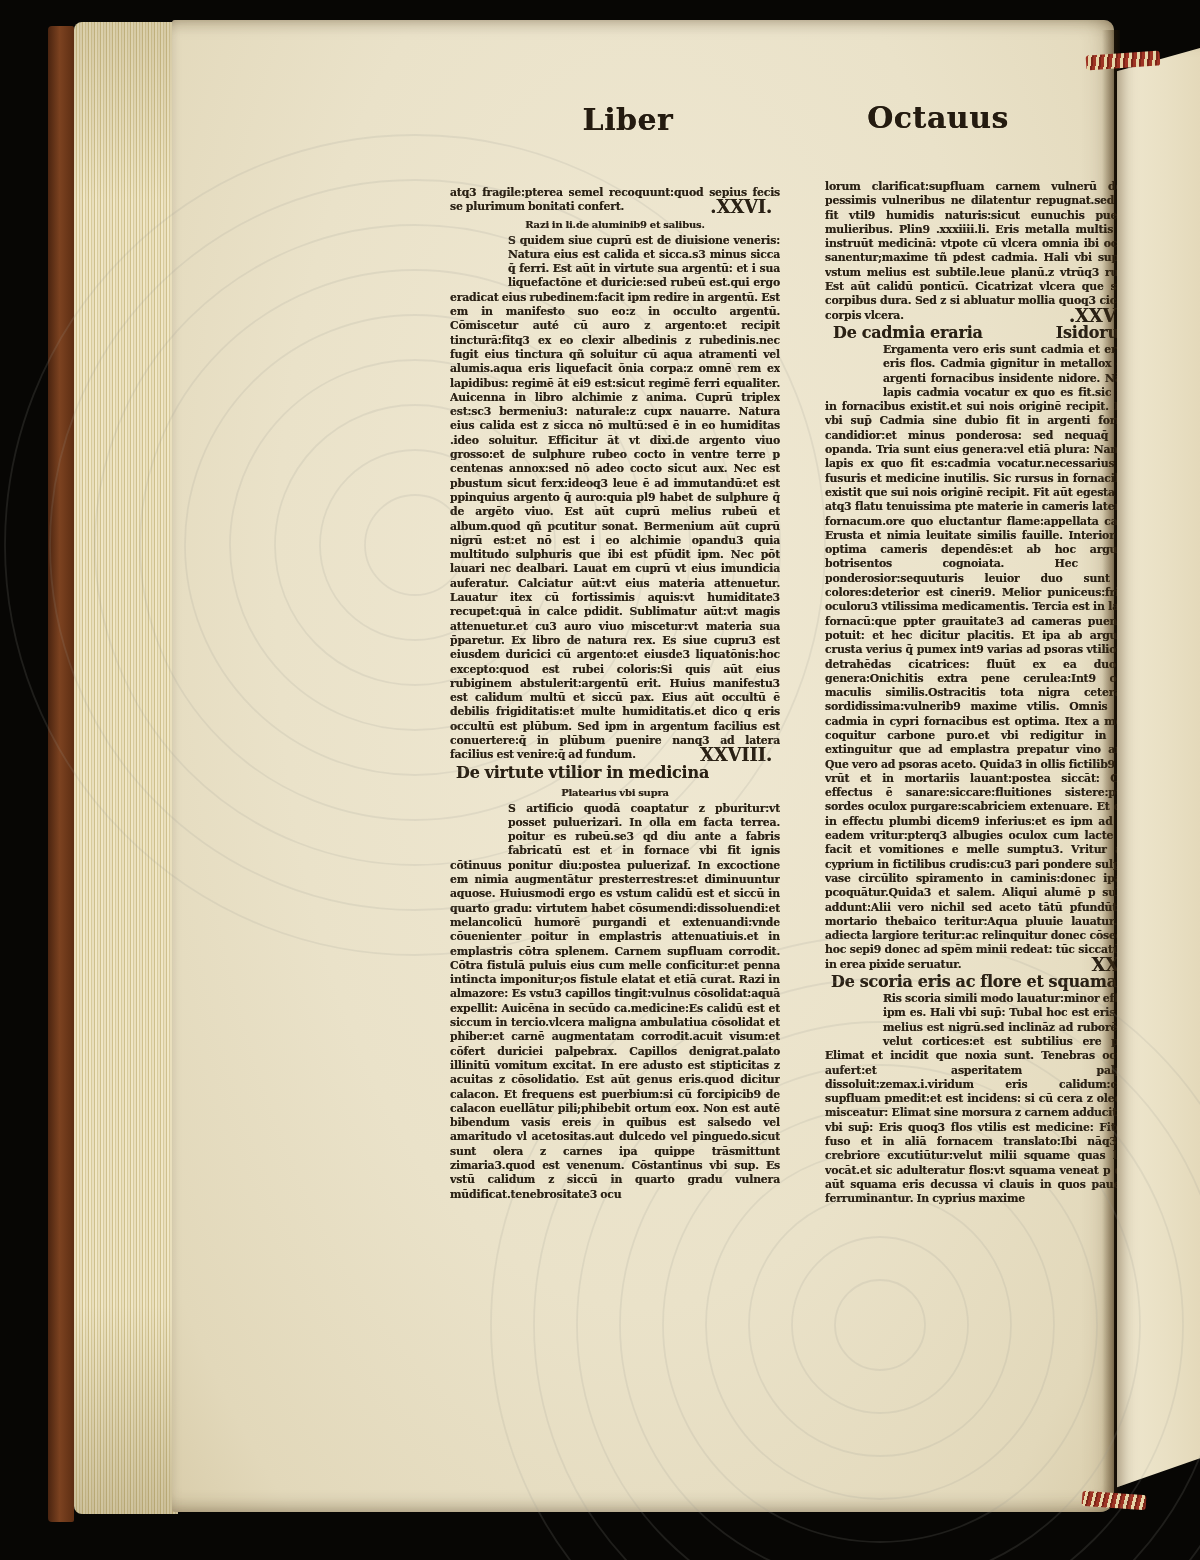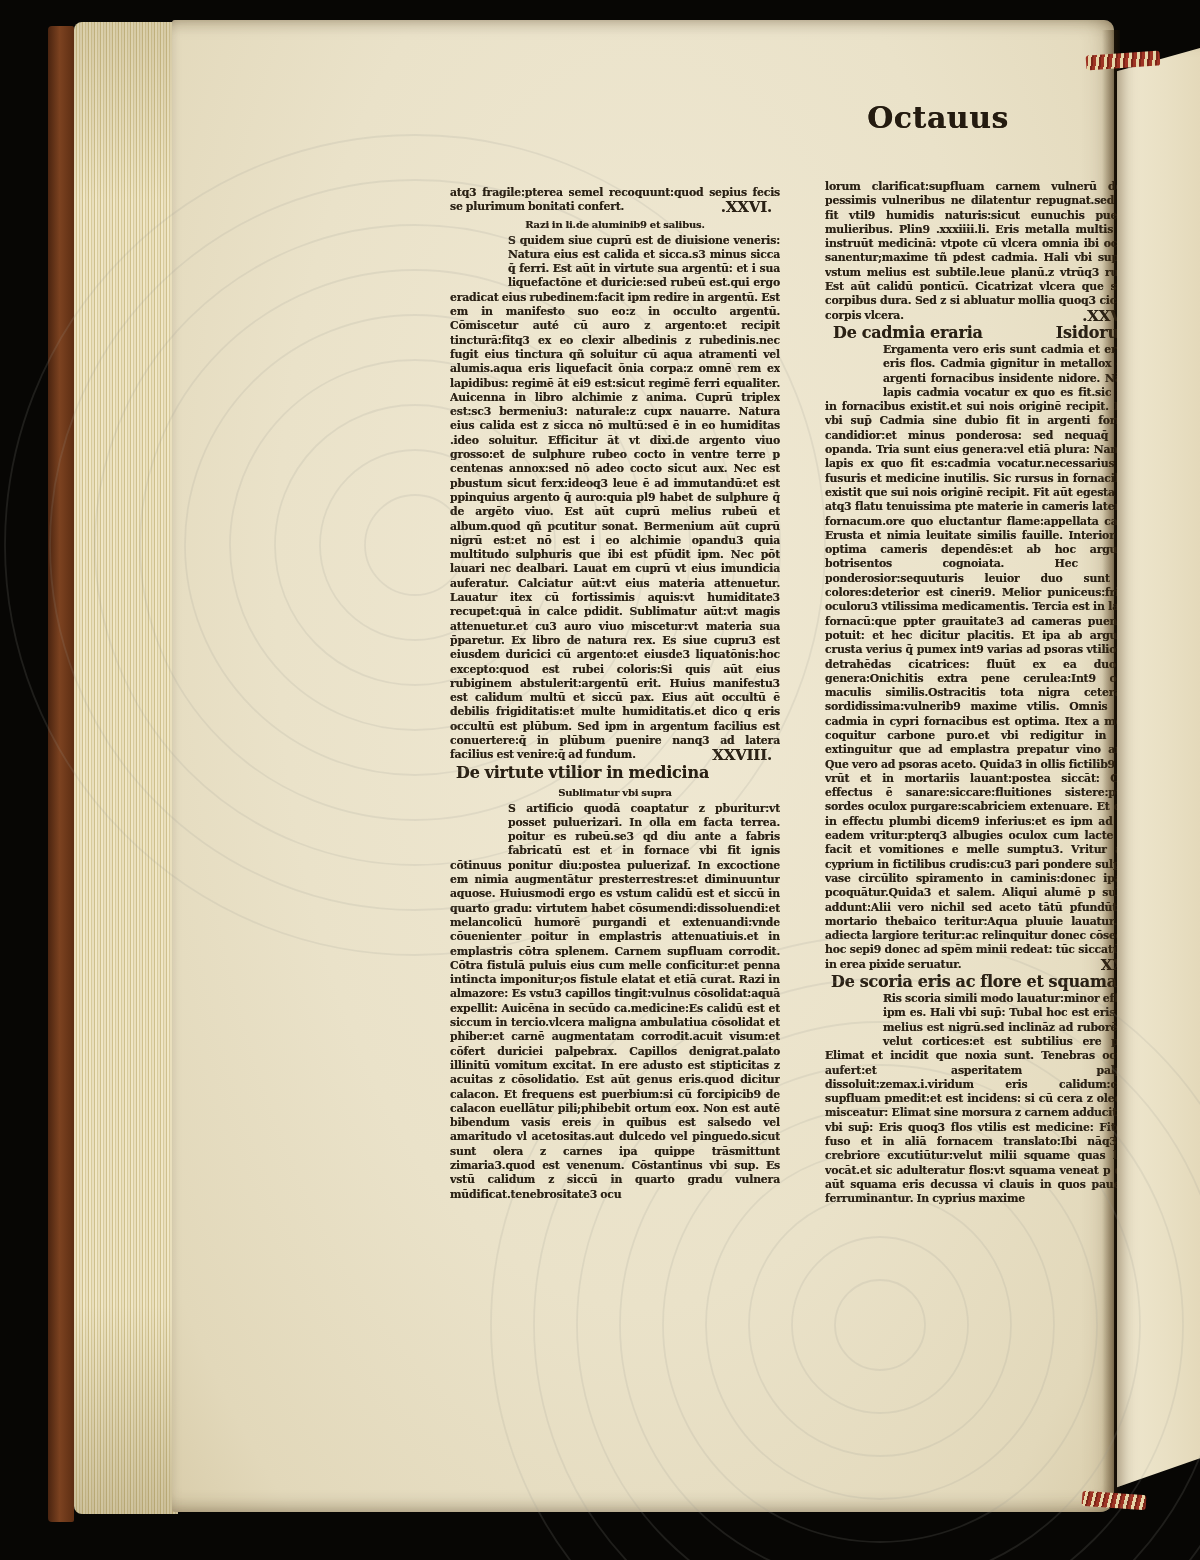--- a/index.html
+++ b/index.html
@@ -75,44 +75,45 @@
   }
   .col-left{left:278px;top:166px;height:1094px;}
   .col-right{left:653px;top:160px;height:1104px;}
 
   .blk{margin:0;}
   .blk.chapter{font-size:16px;line-height:20px;text-align:left;padding-left:6px;letter-spacing:-.2px;}
   .blk.subheading{font-size:10px;line-height:19px;text-align:center;}
   .blk.chapter_split{font-size:16px;line-height:20px;display:flex;justify-content:space-between;padding:0 22px 0 8px;gap:40px;}
   .initial-space{float:left;width:58px;height:43px;}
   .secnum{
-    text-align:right;font-size:15px;line-height:14.3px;
+    text-align:right;font-size:18px;line-height:14.3px;
     margin-top:-14.3px;padding-right:8px;font-weight:bold;color:#2a2115;
   }
   
   .watermark{position:absolute;inset:0;pointer-events:none;}
 </style>
 </head>
 <body>
 
 <div class="scene">
 
   <div class="board"></div>
   <div class="fore-edge"></div>
 
   <div class="page">
+    <div class="running-title rt-left">Liber</div>
     <div class="running-title rt-right">Octauus</div>
     <div class="col col-left" id="col-left">
         <div class="blk body">atq3 fragile:pterea semel recoquunt:quod sepius fecis se plurimum bonitati confert.</div>
         <div class="secnum">.XXVI.</div>
         <div class="blk subheading">Razi in li.de aluminib9 et salibus.</div>
         <div class="blk body"><span class="initial-space"></span>S quidem siue cuprū est de diuisione veneris: Natura eius est calida et sicca.s3 minus sicca q̄ ferri. Est aūt in virtute sua argentū: et i sua liquefactōne et duricie:sed rubeū est.qui ergo eradicat eius rubedinem:facit ipm redire in argentū. Est em in manifesto suo eo:z in occulto argentū. Cōmiscetur auté cū auro z argento:et recipit tincturā:fitq3 ex eo clexir albedinis z rubedinis.nec fugit eius tinctura qñ soluitur cū aqua atramenti vel alumis.aqua eris liquefacit ōnia corpa:z omnē rem ex lapidibus: regimē āt ei9 est:sicut regimē ferri equaliter. Auicenna in libro alchimie z anima. Cuprū triplex est:sc3 bermeniu3: naturale:z cupx nauarre. Natura eius calida est z sicca nō multū:sed ē in eo humiditas .ideo soluitur. Efficitur āt vt dixi.de argento viuo grosso:et de sulphure rubeo cocto in ventre terre p centenas annox:sed nō adeo cocto sicut aux. Nec est pbustum sicut ferx:ideoq3 leue ē ad immutandū:et est ppinquius argento q̄ auro:quia pl9 habet de sulphure q̄ de argēto viuo. Est aūt cuprū melius rubeū et album.quod qñ pcutitur sonat. Bermenium aūt cuprū nigrū est:et nō est i eo alchimie opandu3 quia multitudo sulphuris que ibi est pfūdit ipm. Nec pōt lauari nec dealbari. Lauat em cuprū vt eius imundicia auferatur. Calciatur aūt:vt eius materia attenuetur. Lauatur itex cū fortissimis aquis:vt humiditate3 recupet:quā in calce pdidit. Sublimatur aūt:vt magis attenuetur.et cu3 auro viuo miscetur:vt materia sua p̄paretur. Ex libro de natura rex. Es siue cupru3 est eiusdem duricici cū argento:et eiusde3 liquatōnis:hoc excepto:quod est rubei coloris:Si quis aūt eius rubiginem abstulerit:argentū erit. Huius manifestu3 est calidum multū et siccū pax. Eius aūt occultū ē debilis frigiditatis:et multe humiditatis.et dico q eris occultū est plūbum. Sed ipm in argentum facilius est conuertere:q̄ in plūbum puenire nanq3 ad latera facilius est venire:q̄ ad fundum.</div>
         <div class="secnum">XXVIII.</div>
         <div class="blk chapter">De virtute vtilior in medicina</div>
-        <div class="blk subheading">Sublimatur vbi supra</div>
+        <div class="blk subheading">Platearius vbi supra</div>
         <div class="blk body"><span class="initial-space"></span>S artificio quodā coaptatur z pburitur:vt posset puluerizari. In olla em facta terrea. poitur es rubeū.se3 qd diu ante a fabris fabricatū est et in fornace vbi fit ignis cōtinuus ponitur diu:postea puluerizaf. In excoctione em nimia augmentātur presterrestres:et diminuuntur aquose. Huiusmodi ergo es vstum calidū est et siccū in quarto gradu: virtutem habet cōsumendi:dissoluendi:et melancolicū humorē purgandi et extenuandi:vnde cōuenienter poitur in emplastris attenuatiuis.et in emplastris cōtra splenem. Carnem supfluam corrodit. Cōtra fistulā puluis eius cum melle conficitur:et penna intincta imponitur;os fistule elatat et etiā curat. Razi in almazore: Es vstu3 capillos tingit:vulnus cōsolidat:aquā expellit: Auicēna in secūdo ca.medicine:Es calidū est et siccum in tercio.vlcera maligna ambulatiua cōsolidat et phiber:et carnē augmentatam corrodit.acuit visum:et cōfert duriciei palpebrax. Capillos denigrat.palato illinitū vomitum excitat. In ere adusto est stipticitas z acuitas z cōsolidatio. Est aūt genus eris.quod dicitur calacon. Et frequens est puerbium:si cū forcipicib9 de calacon euellātur pili;phibebit ortum eox. Non est autē bibendum vasis ereis in quibus est salsedo vel amaritudo vl acetositas.aut dulcedo vel pinguedo.sicut sunt olera z carnes ipa quippe trāsmittunt zimaria3.quod est venenum. Cōstantinus vbi sup. Es vstū calidum z siccū in quarto gradu vulnera mūdificat.tenebrositate3 ocu</div>
       </div>
     <div class="col col-right" id="col-right">
         <div class="blk body">lorum clarificat:supfluam carnem vulnerū destruit pessimis vulneribus ne dilatentur repugnat.sed lotum fit vtil9 humidis naturis:sicut eunuchis pueris et mulieribus. Plin9 .xxxiiii.li. Eris metalla multis modis instruūt medicinā: vtpote cū vlcera omnia ibi ocissime sanentur;maxime tñ pdest cadmia. Hali vbi supra. Es vstum melius est subtile.leue planū.z vtrūq3 rubeum. Est aūt calidū ponticū. Cicatrizat vlcera que sunt in corpibus dura. Sed z si abluatur mollia quoq3 cicatrisat corpis vlcera.</div>
         <div class="secnum">.XXVIII.</div>
         <div class="blk chapter_split">
           <span>De cadmia eraria</span>
           <span>Isidorus.</span>
         </div>
         <div class="blk body"><span class="initial-space"></span>Ergamenta vero eris sunt cadmia et erugo et eris flos. Cadmia gignitur in metallox eris et argenti fornacibus insidente nidore. Nā z ipē lapis cadmia vocatur ex quo es fit.sic rursus in fornacibus existit.et sui nois originē recipit. Plinius vbi sup̄ Cadmia sine dubio fit in argenti fornacib9 candidior:et minus ponderosa: sed nequaq̄ erarie opanda. Tria sunt eius genera:vel etiā plura: Nanq3 ipe lapis ex quo fit es:cadmia vocatur.necessarius quidē fusuris et medicine inutilis. Sic rursus in fornacib9 alia existit que sui nois originē recipit. Fit aūt egesta flamis atq3 flatu tenuissima pte materie in cameris laterib9 ve fornacum.ore quo eluctantur flame:appellata capnitis. Erusta et nimia leuitate similis fauille. Interior āt est optima cameris dependēs:et ab hoc argumento botrisentos cognoiata. Hec pore ponderosior:sequuturis leuior duo sunt eius colores:deterior est cineri9. Melior puniceus:frialis:et oculoru3 vtilissima medicamentis. Tercia est in laterib9 fornacū:que ppter grauitate3 ad cameras puenire nō potuit: et hec dicitur placitis. Et ipa ab argumento crusta verius q̄ pumex int9 varias ad psoras vtilior et ad detrahēdas cicatrices: fluūt ex ea duo alia genera:Onichitis extra pene cerulea:Int9 onichiti maculis similis.Ostracitis tota nigra ceterasrūq3 sordidissima:vulnerib9 maxime vtilis. Omnis autem cadmia in cypri fornacibus est optima. Itex a me dicis coquitur carbone puro.et vbi redigitur in cinerē extinguitur que ad emplastra prepatur vino aminco. Que vero ad psoras aceto. Quida3 in ollis fictilib9 tusam vrūt et in mortariis lauant:postea siccāt: Cadmie effectus ē sanare:siccare:fluitiones sistere:pterigia sordes oculox purgare:scabriciem extenuare. Et quidqd in effectu plumbi dicem9 inferius:et es ipm ad omnia eadem vritur:pterq3 albugies oculox cum lacte sanat. facit et vomitiones e melle sumptu3. Vritur aūt es cyprium in fictilibus crudis:cu3 pari pondere sulphuris: vase circūlito spiramento in caminis:donec ipa vasa pcoquātur.Quida3 et salem. Aliqui alumē p sulphure addunt:Alii vero nichil sed aceto tātū pfundūt: Vstū mortario thebaico teritur:Aqua pluuie lauatur. Iterū adiecta largiore teritur:ac relinquitur donec cōsedeat: z hoc sepi9 donec ad spēm minii redeat: tūc siccatū i sole in erea pixide seruatur.</div>

